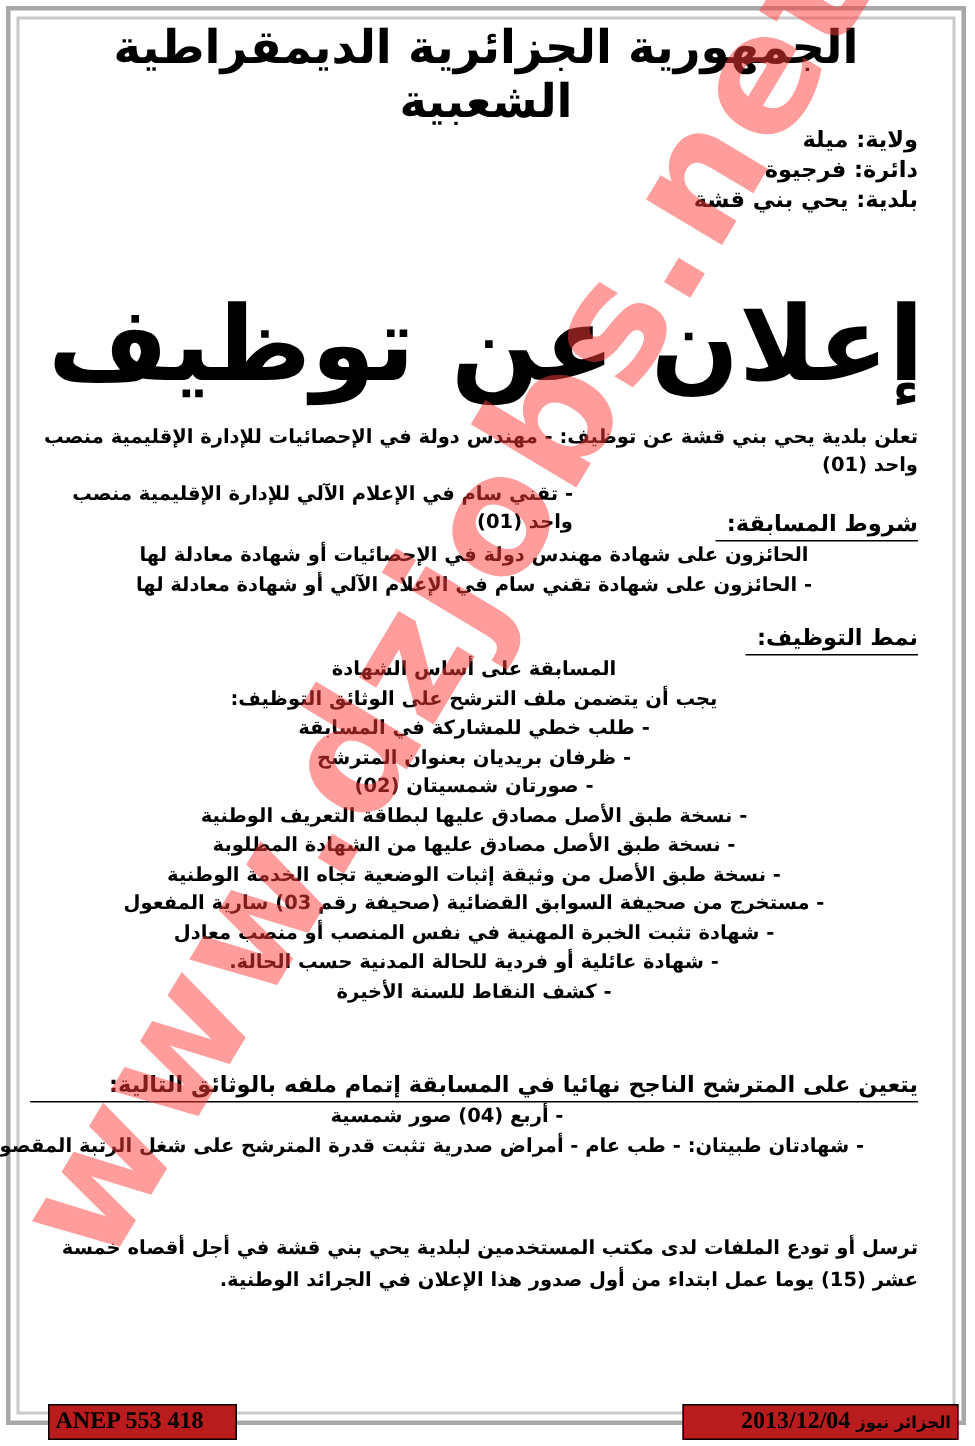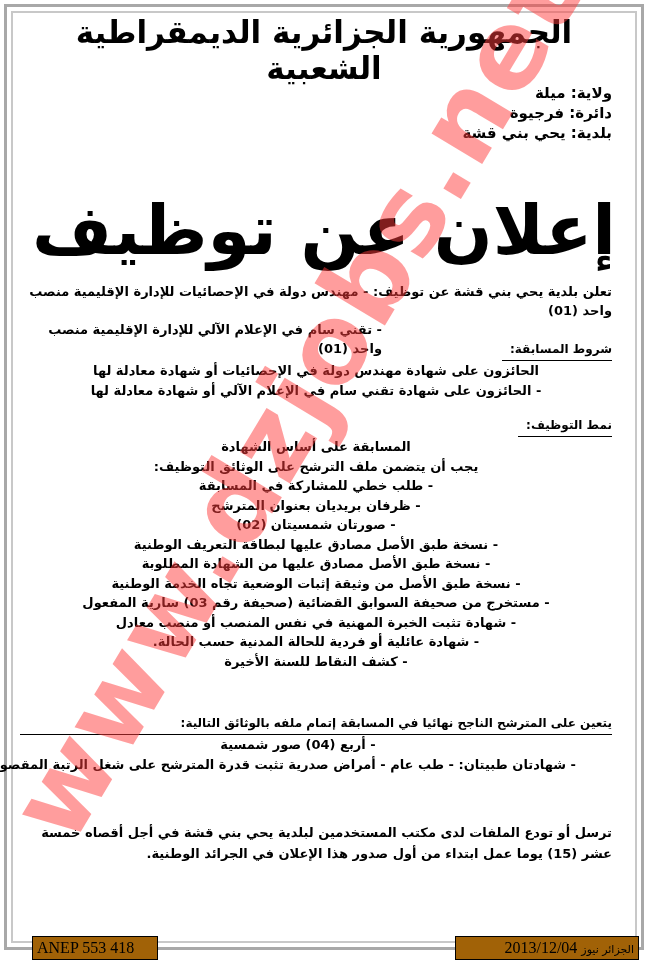--- a/index.html
+++ b/index.html
@@ -12,31 +12,31 @@
   .page { position: absolute; left: 14px; top: 14px; width: 620px; height: 926px; direction: rtl; }
   .republic { position: absolute; top: 0; right: 18px; left: 18px; text-align: center;
               font-size: 31px; font-weight: bold; line-height: 36px; letter-spacing: 0px; }
   .admin { position: absolute; top: 69px; right: 22px; font-size: 15px; font-weight: bold; line-height: 20px; }
   .admin div { white-space: nowrap; }
   .main-title { position: absolute; top: 186px; left: 0; right: 0; text-align: center;
                 font-size: 69px; font-weight: bold; line-height: 60px; }
   .intro { position: absolute; top: 268px; right: 22px; left: 6px; font-size: 13px; font-weight: bold; line-height: 19px; }
   .intro .l2 { padding-right: 230px; }
   .section { position: absolute; right: 22px; left: 6px; font-size: 13px; font-weight: bold; line-height: 19.5px; }
-  .section-heading { font-size: 12px; font-weight: bold; line-height: 22px; display: inline-block;
+  .section-heading { font-size: 15px; font-weight: bold; line-height: 22px; display: inline-block;
                      border-bottom: 1.5px solid #000; padding-left: 8px; }
   .section .item { white-space: nowrap; text-align: center; }
   .sec-conditions { top: 324px; }
   .sec-mode { top: 400px; }
   .sec-final { top: 698px; }
   .sec-final .section-heading { display: block; padding-left: 0; }
   .sec-final .items { padding-right: 36px; }
   .closing { position: absolute; top: 808px; right: 22px; left: 6px; font-size: 13px; font-weight: bold; line-height: 21px; }
-  .footer-box { position: absolute; top: 936px; height: 24px; background: #a16207; border: 1.5px solid #000;
-                box-sizing: border-box; font-family: "Liberation Serif", serif; font-weight: normal;
+  .footer-box { position: absolute; top: 936px; height: 24px; background: #b91c1c; border: 1.5px solid #000;
+                box-sizing: border-box; font-family: "Liberation Serif", serif; font-weight: bold;
                 font-size: 16px; line-height: 22px; padding: 0 4px; white-space: nowrap; }
   .anep { left: 32px; width: 126px; direction: ltr; }
   .source { left: 455px; width: 184px; direction: rtl; text-align: right; }
   .source .src-name { font-family: "DejaVu Sans", sans-serif; font-size: 11px; }
   .watermark { position: absolute; left: 40px; top: 440px; width: 780px; text-align: center;
                font-family: "DejaVu Sans", sans-serif; font-weight: bold; font-size: 108px;
                color: rgba(255, 60, 60, 0.5); transform: rotate(-59deg); transform-origin: center;
                pointer-events: none; letter-spacing: 2px; direction: ltr; line-height: 110px;
                margin-left: -190px; }
 </style>

